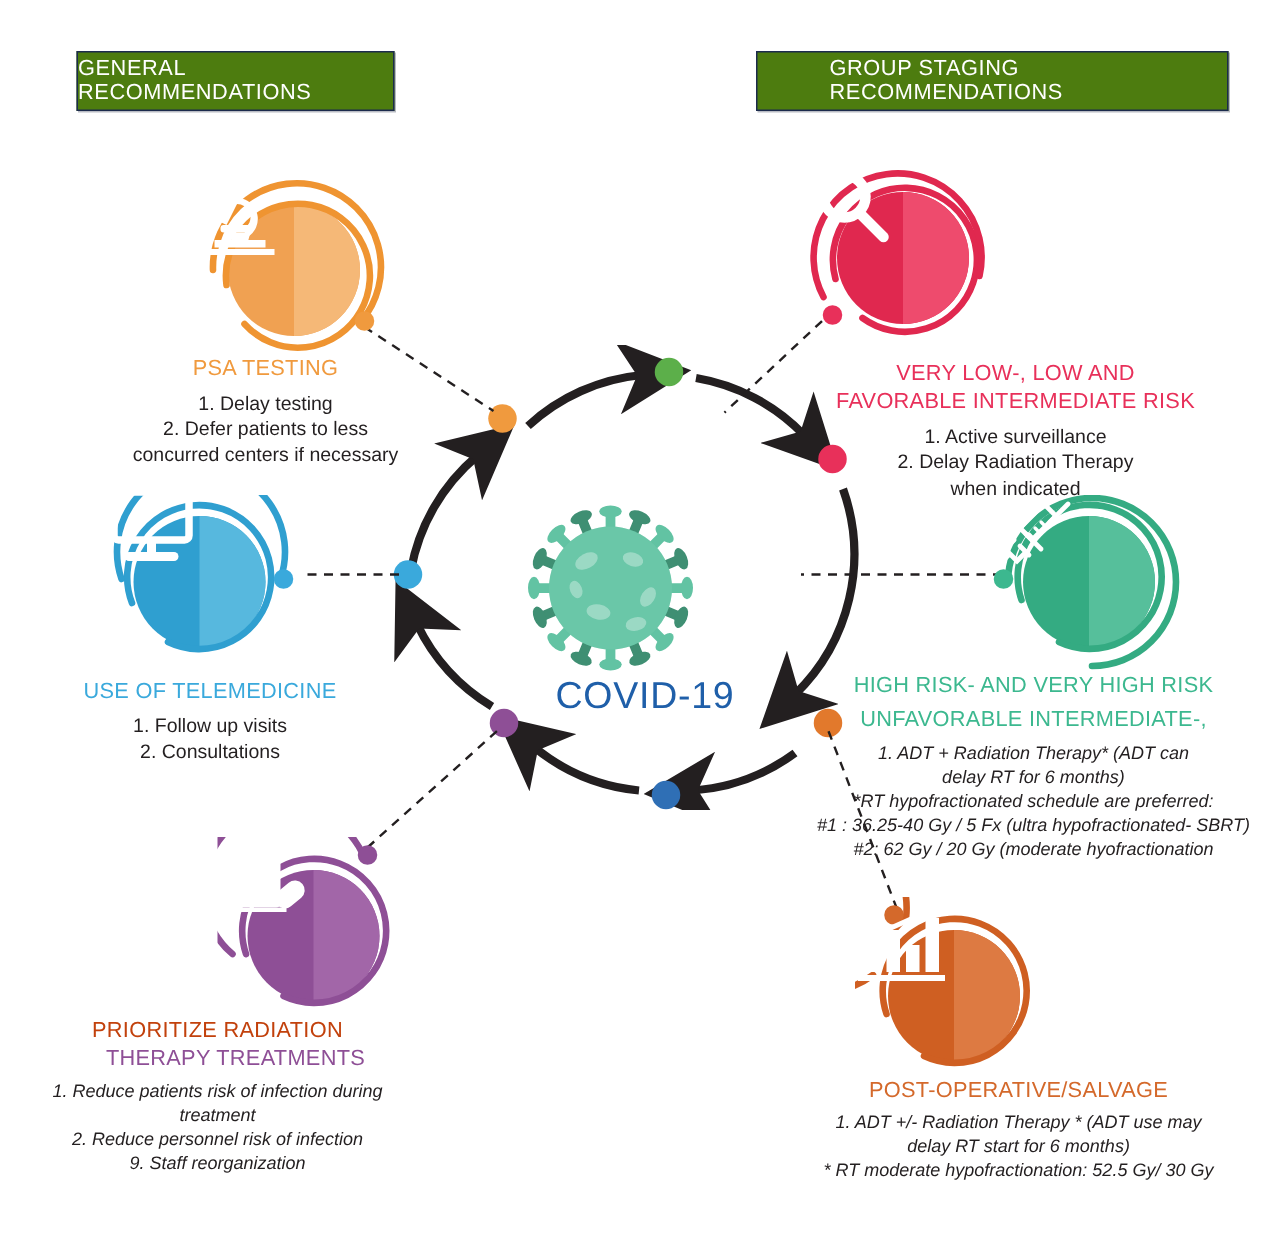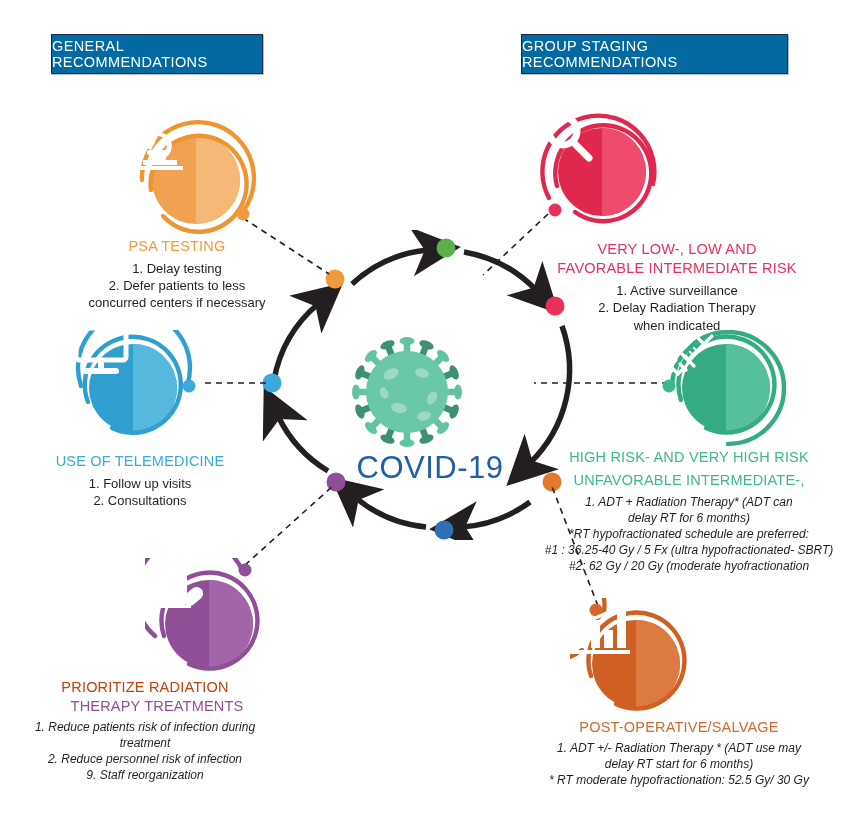--- a/index.html
+++ b/index.html
@@ -1,43 +1,43 @@
 <!DOCTYPE html>
 <html><head>
 <meta charset="utf-8">
 <style>
   html,body{margin:0;padding:0;background:#ffffff;}
   body{width:858px;height:822px;position:relative;overflow:hidden;
        font-family:"Liberation Sans","DejaVu Sans",sans-serif;color:#231f20;}
   .stage{position:absolute;left:0;top:0;width:858px;height:822px;}
 
   
-  .banner{position:absolute;background:#0369a1;border:1px solid #1c2b4d;
+  .banner{position:absolute;background:#4d7c0f;border:1px solid #1c2b4d;
           color:#ffffff;font-size:14.5px;letter-spacing:.4px;
           display:flex;align-items:center;justify-content:center;
           box-shadow:1px 1px 0 #b9bcc4;}
   #banner-left{left:51px;top:34px;width:210px;height:38px;}
-  #banner-right{left:521px;top:34px;width:265px;height:38px;}
+  #banner-right{left:504px;top:34px;width:265px;height:38px;padding-left:48px;}
 
   
   .badge{position:absolute;width:130px;height:130px;}
   .badge svg{position:absolute;left:0;top:0;}
   .badge .glyph{position:absolute;left:0;top:0;width:130px;height:130px;
                 display:flex;align-items:center;justify-content:center;}
 
   
   .blk{position:absolute;text-align:center;line-height:1.32;}
   .blk .ttl{font-size:14.5px;letter-spacing:.2px;margin-bottom:4px;}
   .blk .bdy{font-size:13px;color:#231f20;}
   .blk .bdy div{white-space:nowrap;}
   .blk.small .bdy{font-size:12px;font-style:italic;}
 
   
   #covid-label{position:absolute;left:330px;top:450px;width:200px;
-    text-align:center;font-size:31px;color:#1f5fa9;letter-spacing:.5px;}
+    text-align:center;font-size:25px;color:#1f5fa9;letter-spacing:.5px;}
   #virus{position:absolute;left:337px;top:330px;width:140px;height:125px;}
   #ring{position:absolute;left:250px;top:230px;}
   #connectors{position:absolute;left:0;top:0;}
 </style>
 </head>
 <body>
 
 <div class="stage">
 
   <div class="banner" id="banner-left">

